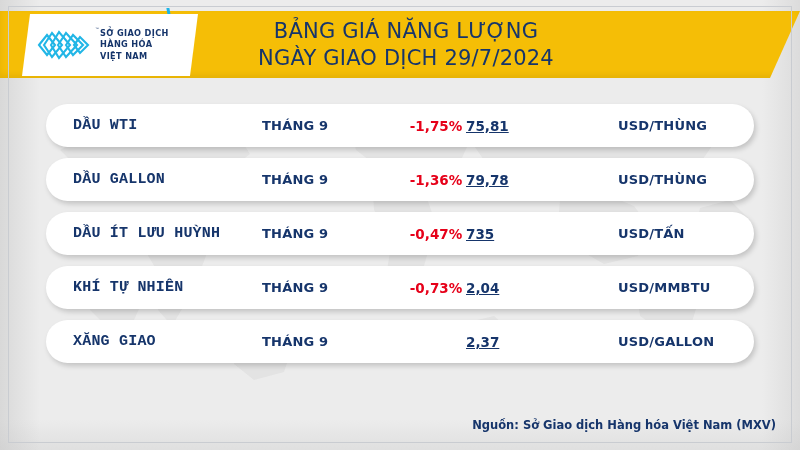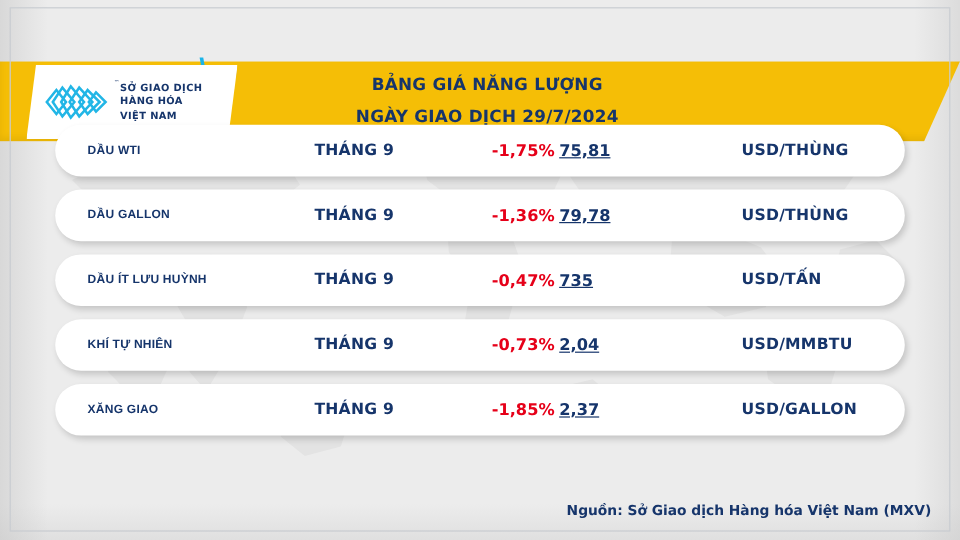--- a/index.html
+++ b/index.html
@@ -33,21 +33,20 @@
     background:
       linear-gradient(90deg,rgba(200,200,200,.55) 0px,rgba(200,200,200,0) 40px),
       linear-gradient(270deg,rgba(200,200,200,.45) 0px,rgba(200,200,200,0) 38px),
       linear-gradient(0deg,rgba(200,200,200,.35) 0px,rgba(200,200,200,0) 30px);
     pointer-events:none;
   }
   
   #header{
     position:absolute;left:0;top:0;width:684px;height:95px;
     z-index:3;
-    margin-top:40px;
   }
   .hdr-band{
     position:absolute;top:11px;left:0;width:800px;height:67px;
     background:#f5be06;
     clip-path:polygon(0 0,800px 0,770px 100%,0 100%);
   }
   .hdr-band-shadow{
     position:absolute;top:11px;left:0;width:800px;height:67px;
     clip-path:polygon(0 0,800px 0,770px 100%,0 100%);
     box-shadow:inset 0 -3px 6px rgba(0,0,0,.07);
@@ -80,22 +79,22 @@
   }
   .accent-1{left:172px;}
   .accent-2{left:158px;top:22px;height:52px;}
   #title-block{
     position:absolute;left:0;top:13px;width:770px;height:64px;
     display:flex;flex-direction:column;align-items:center;justify-content:center;
     color:#16356b;
   }
   .title-l1,.title-l2{
     font-family:"DejaVu Sans",sans-serif;
-    font-weight:bold;
-    font-size:14px;
+    font-weight:normal;
+    font-size:21px;
     letter-spacing:.2px;
     line-height:27px;
     white-space:nowrap;
     margin-left:42px;
   }
   
   #rows{
     position:absolute;left:0;top:104px;width:800px;
     z-index:4;
   }
@@ -104,22 +103,22 @@
     margin:0 auto 11px auto;
     width:708px;height:43px;
     background:#ffffff;
     border-radius:22px;
     box-shadow:2px 3px 5px rgba(0,0,0,.17);
     display:flex;align-items:center;
     color:#16356b;
   }
   .c-name{
     position:absolute;left:27px;
-    font-size:10px;font-weight:bold;letter-spacing:.2px;
-    font-family:Liberation Sans, sans-serif;
+    font-size:15px;font-weight:bold;letter-spacing:.2px;
+    font-family:Liberation Mono, monospace;
     white-space:nowrap;
   }
   .c-month{
     position:absolute;left:216px;
     font-size:13px;font-weight:bold;letter-spacing:.2px;
     font-family:"DejaVu Sans",sans-serif;
     white-space:nowrap;
   }
   .c-change{
     position:absolute;left:330px;width:120px;text-align:center;
@@ -232,21 +231,20 @@
       <div class="row">
         <div class="c-name">KHÍ TỰ NHIÊN</div>
         <div class="c-month">THÁNG 9</div>
         <div class="c-change">-0,73%</div>
         <div class="c-price">2,04</div>
         <div class="c-unit">USD/MMBTU</div>
       </div>
       <div class="row">
         <div class="c-name">XĂNG GIAO</div>
         <div class="c-month">THÁNG 9</div>
-        <div class="c-change">-1,85%</div>
         <div class="c-price">2,37</div>
         <div class="c-unit">USD/GALLON</div>
       </div>
     </div>
 
   <div id="source">Nguồn: Sở Giao dịch Hàng hóa Việt Nam (MXV)</div>
 
   <div id="frame-border"></div>
 </div>
 

